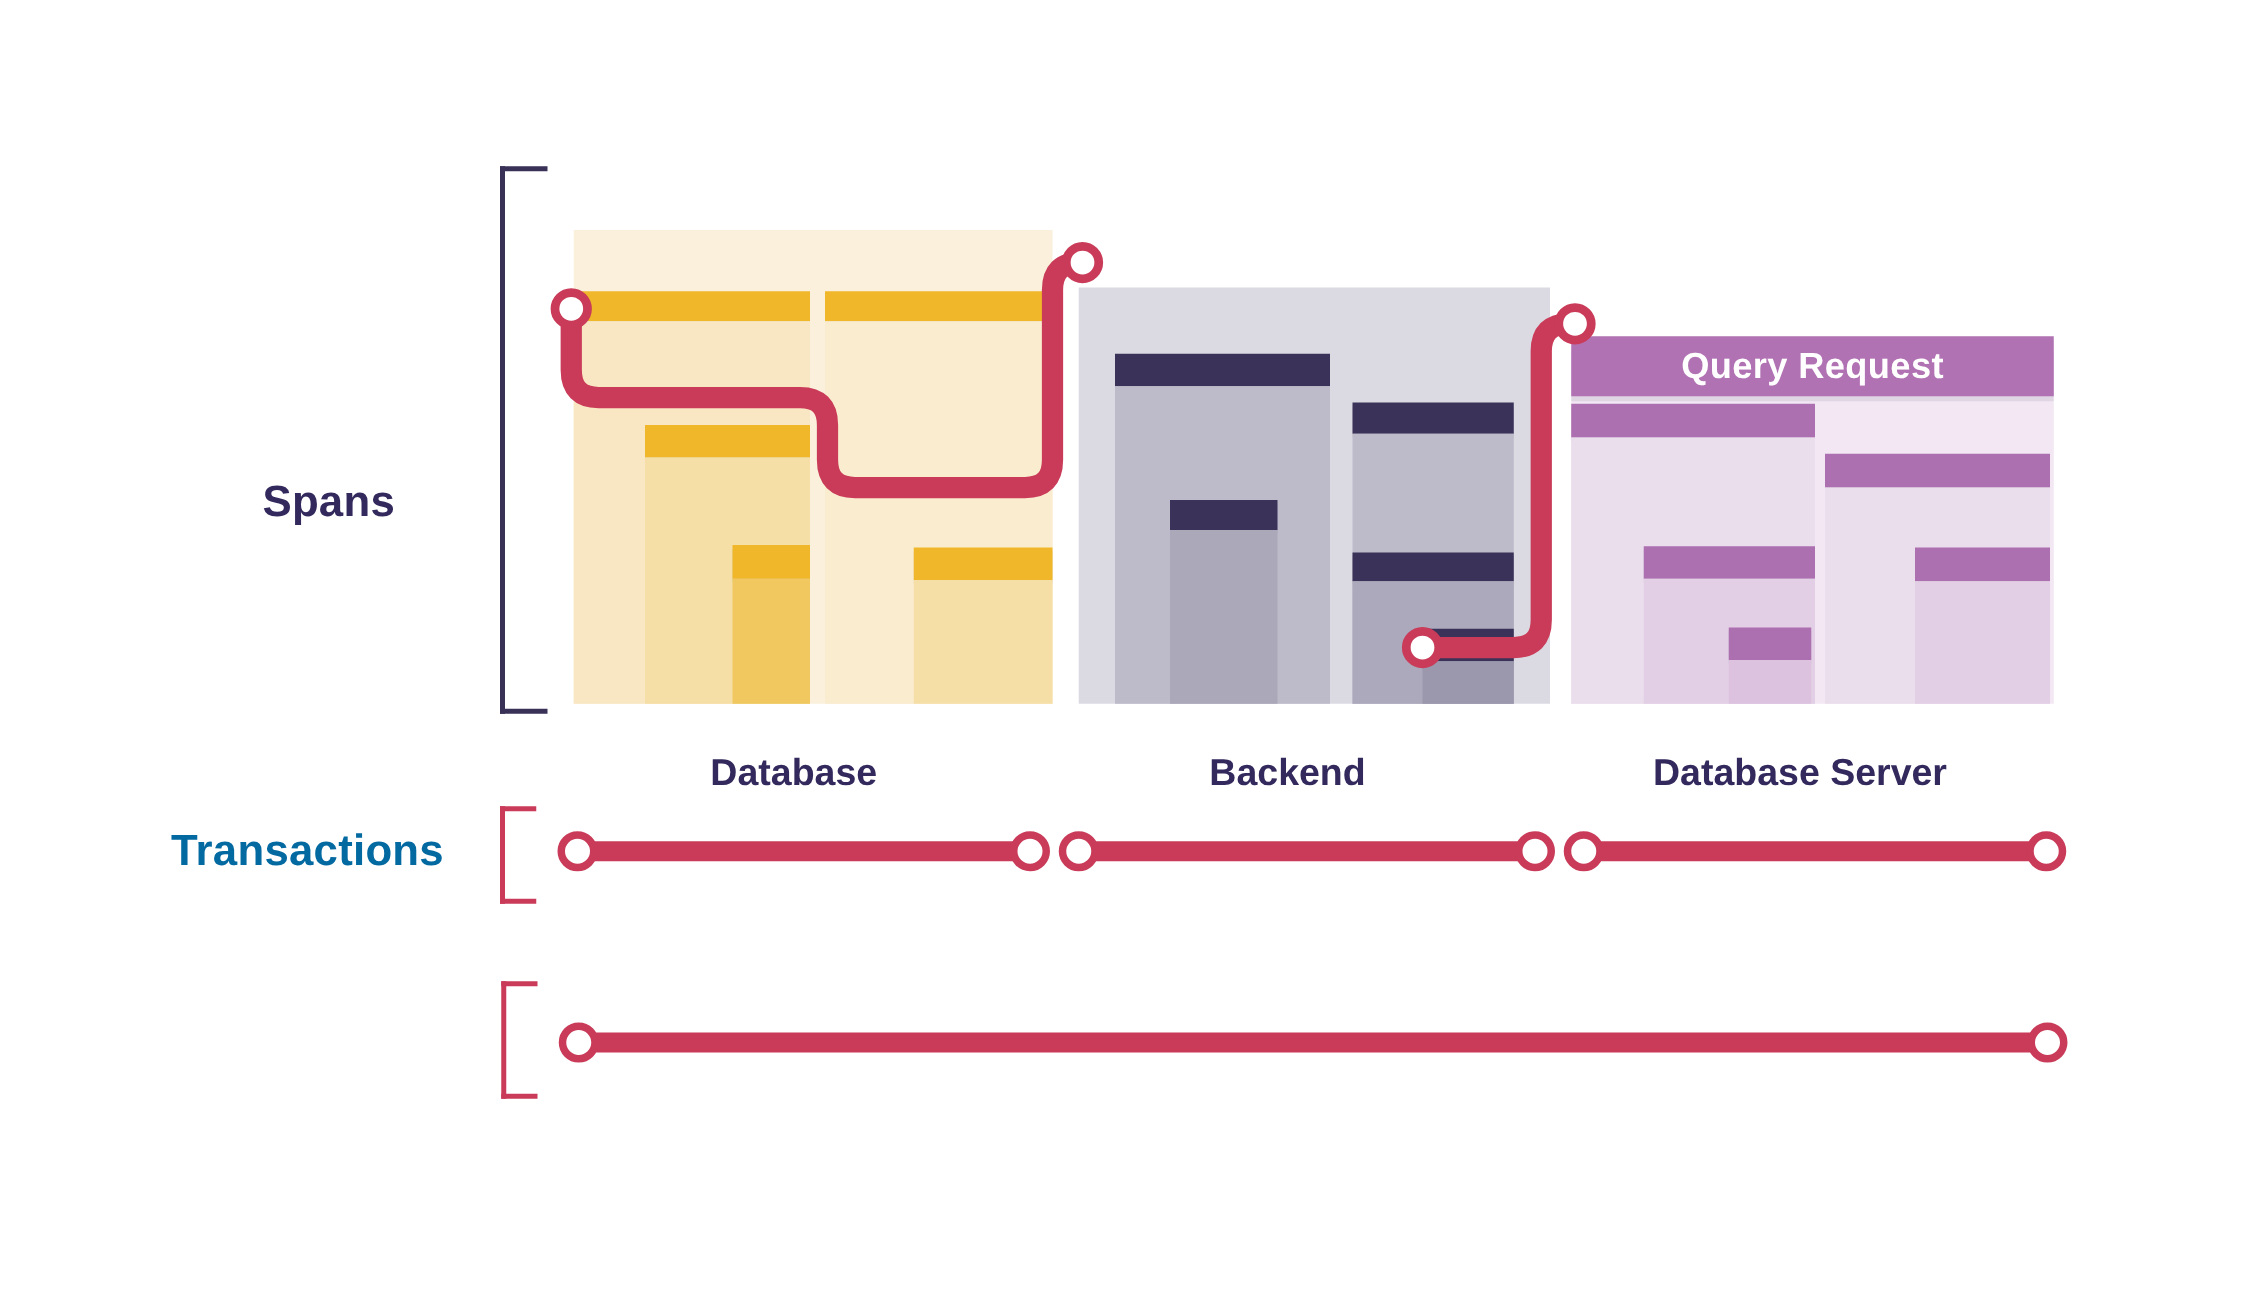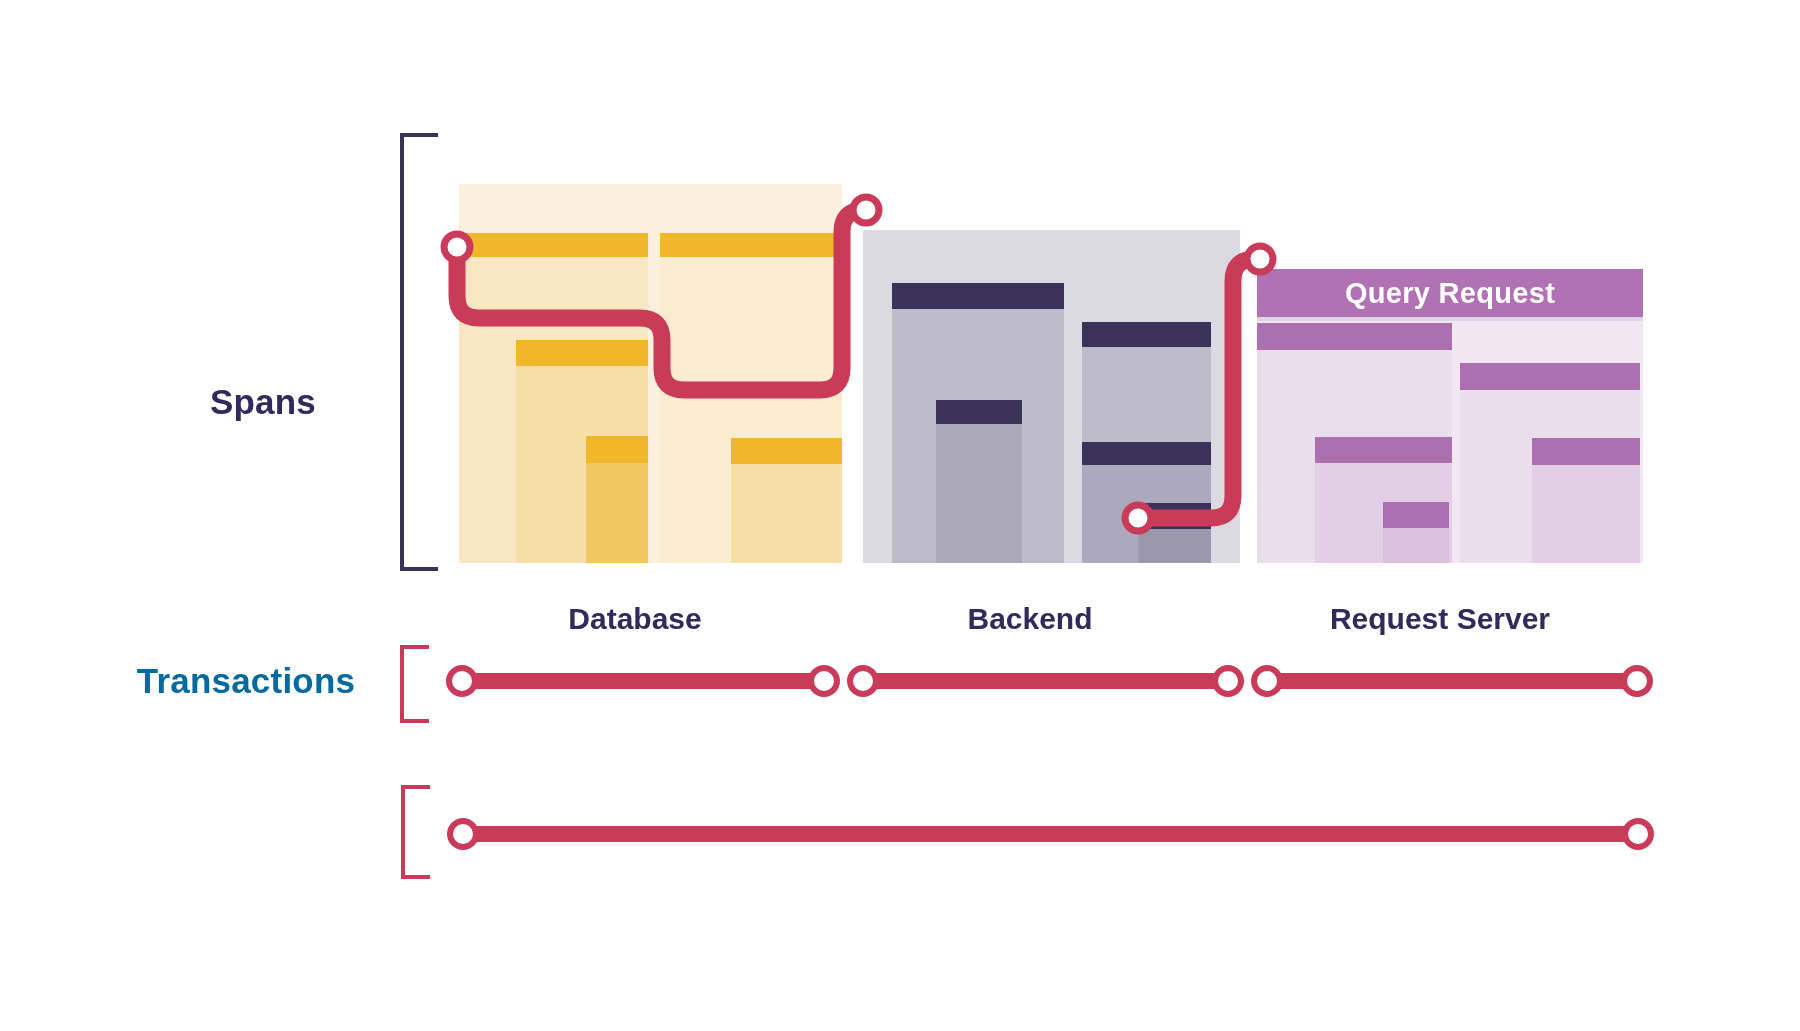--- a/index.html
+++ b/index.html
@@ -109,21 +109,21 @@
         </div>
         <div class="span-box" style="left: 275px; top: 205px; width: 108px; height: 125px;">
           <div class="span-header" style="height: 27px; background: rgb(172, 111, 175);"></div>
           <div class="span-body" style="top: 27px; background: rgb(226, 207, 229);"></div>
         </div>
         <div class="span-box" style="left: 126px; top: 269px; width: 66px; height: 61px;">
           <div class="span-header" style="height: 26px; background: rgb(172, 111, 175);"></div>
           <div class="span-body" style="top: 26px; background: rgb(220, 194, 223);"></div>
         </div>
       </div>
-      <div class="panel-caption" style="left: 1190px; top: 602px;">Request Server</div>
+      <div class="panel-caption" style="left: 1190px; top: 602px;">Database Server</div>
     </div>
 
   <svg id="overlay" width="1800" height="1031" viewBox="0 0 1800 1031">
       <path d="M 457 247 L 457 296 Q 457 318 479 318 L 640 318 Q 662 318 662 340 L 662 368 Q 662 390 684 390 L 820 390 Q 842 390 842 368 L 842 232 Q 842 210 864 210 L 866 210" fill="none" stroke="#C93B58" stroke-width="17"></path>
       <path d="M 1138 518 L 1211 518 Q 1233 518 1233 496 L 1233 281 Q 1233 259 1255 259 L 1260 259" fill="none" stroke="#C93B58" stroke-width="17"></path>
       <line x1="462" x2="824" y1="681" y2="681" stroke="#C93B58" stroke-width="16"></line>
       <line x1="863" x2="1228" y1="681" y2="681" stroke="#C93B58" stroke-width="16"></line>
       <line x1="1267" x2="1637" y1="681" y2="681" stroke="#C93B58" stroke-width="16"></line>
       <line x1="463" x2="1638" y1="834" y2="834" stroke="#C93B58" stroke-width="16"></line>
       <circle cx="462" cy="681" r="13" fill="#FFFFFF" stroke="#C93B58" stroke-width="6"></circle>

